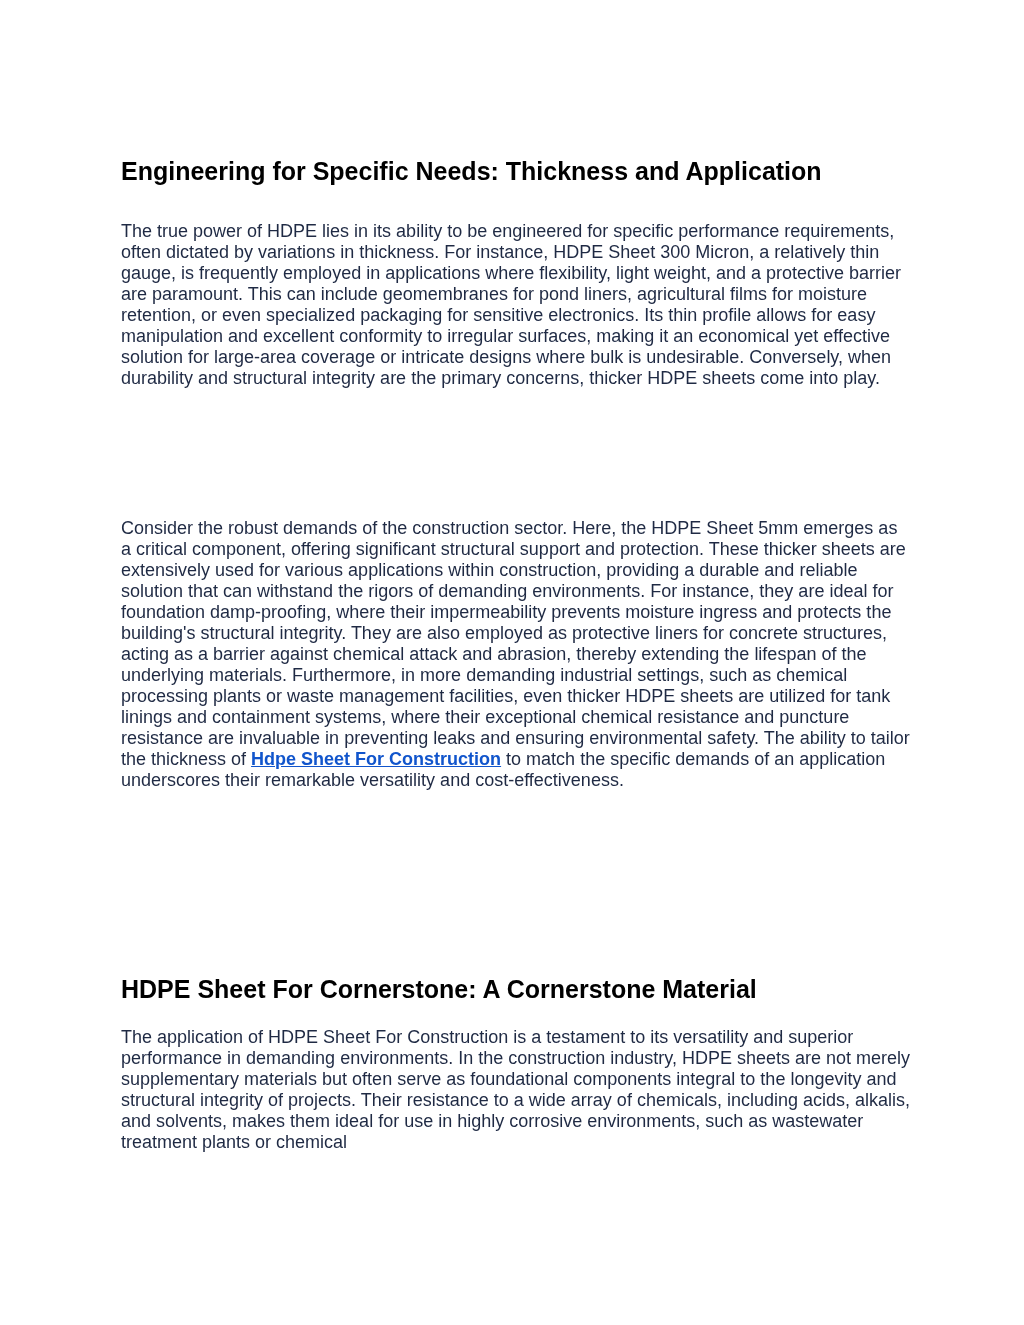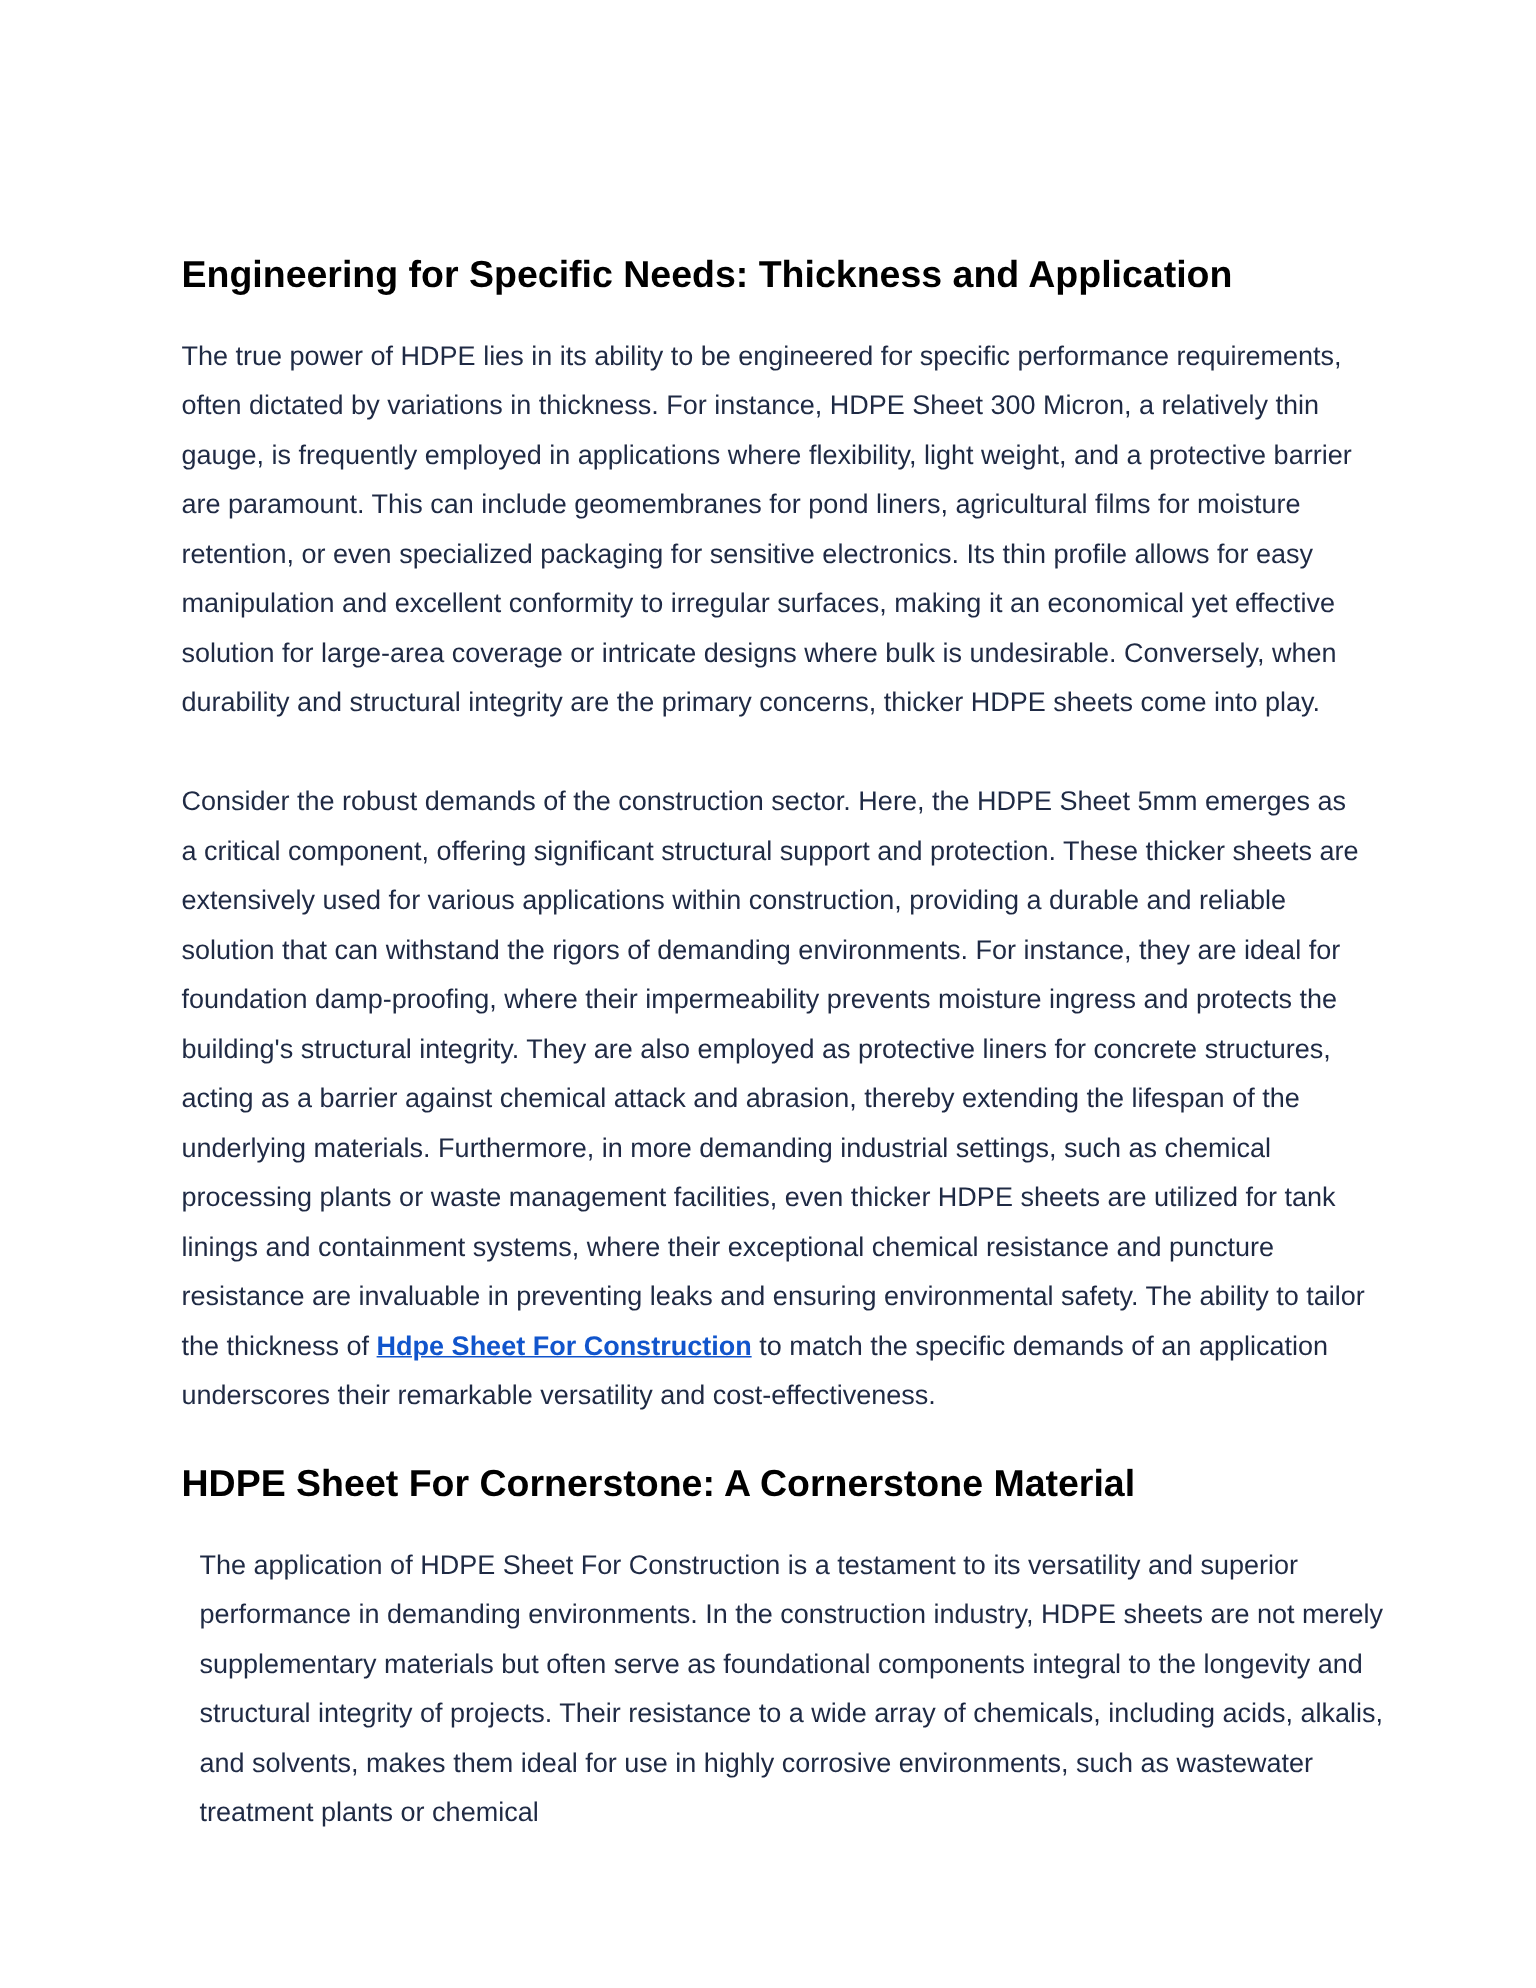--- a/index.html
+++ b/index.html
@@ -25,34 +25,34 @@
     font-weight: bold;
     font-size: 25px;
     color: #000000;
     margin: 0;
     letter-spacing: 0;
     line-height: 30px;
   }
   p {
     font-family: "Liberation Sans", sans-serif;
     font-size: 18px;
-    line-height: 33px;
+    line-height: 21px;
     color: #1f2a44;
     margin: 0;
   }
   a.link {
     color: #1155cc;
     font-weight: bold;
     text-decoration: underline;
   }
-  #h1 { position: absolute; top: 168px; left: 0; text-align: center; }
+  #h1 { position: absolute; top: 156px; left: 0; text-align: center; }
   #p1 { position: absolute; top: 221px; left: 0; width: 790px; }
   #p2 { position: absolute; top: 518px; left: 0; width: 790px; }
   #h2 { position: absolute; top: 974px; left: 0; }
-  #p3 { position: absolute; top: 1027px; left: 12px; width: 790px; }
+  #p3 { position: absolute; top: 1027px; left: 0; width: 790px; }
 </style>
 </head>
 <body>
 
 <div class="page">
 
   <h2 id="h1">Engineering for Specific Needs: Thickness and Application</h2>
 
   <p id="p1">The true power of HDPE lies in its ability to be engineered for specific performance requirements, often dictated by variations in thickness. For instance, HDPE Sheet 300 Micron, a relatively thin gauge, is frequently employed in applications where flexibility, light weight, and a protective barrier are paramount. This can include geomembranes for pond liners, agricultural films for moisture retention, or even specialized packaging for sensitive electronics. Its thin profile allows for easy manipulation and excellent conformity to irregular surfaces, making it an economical yet effective solution for large-area coverage or intricate designs where bulk is undesirable. Conversely, when durability and structural integrity are the primary concerns, thicker HDPE sheets come into play.</p>
 

